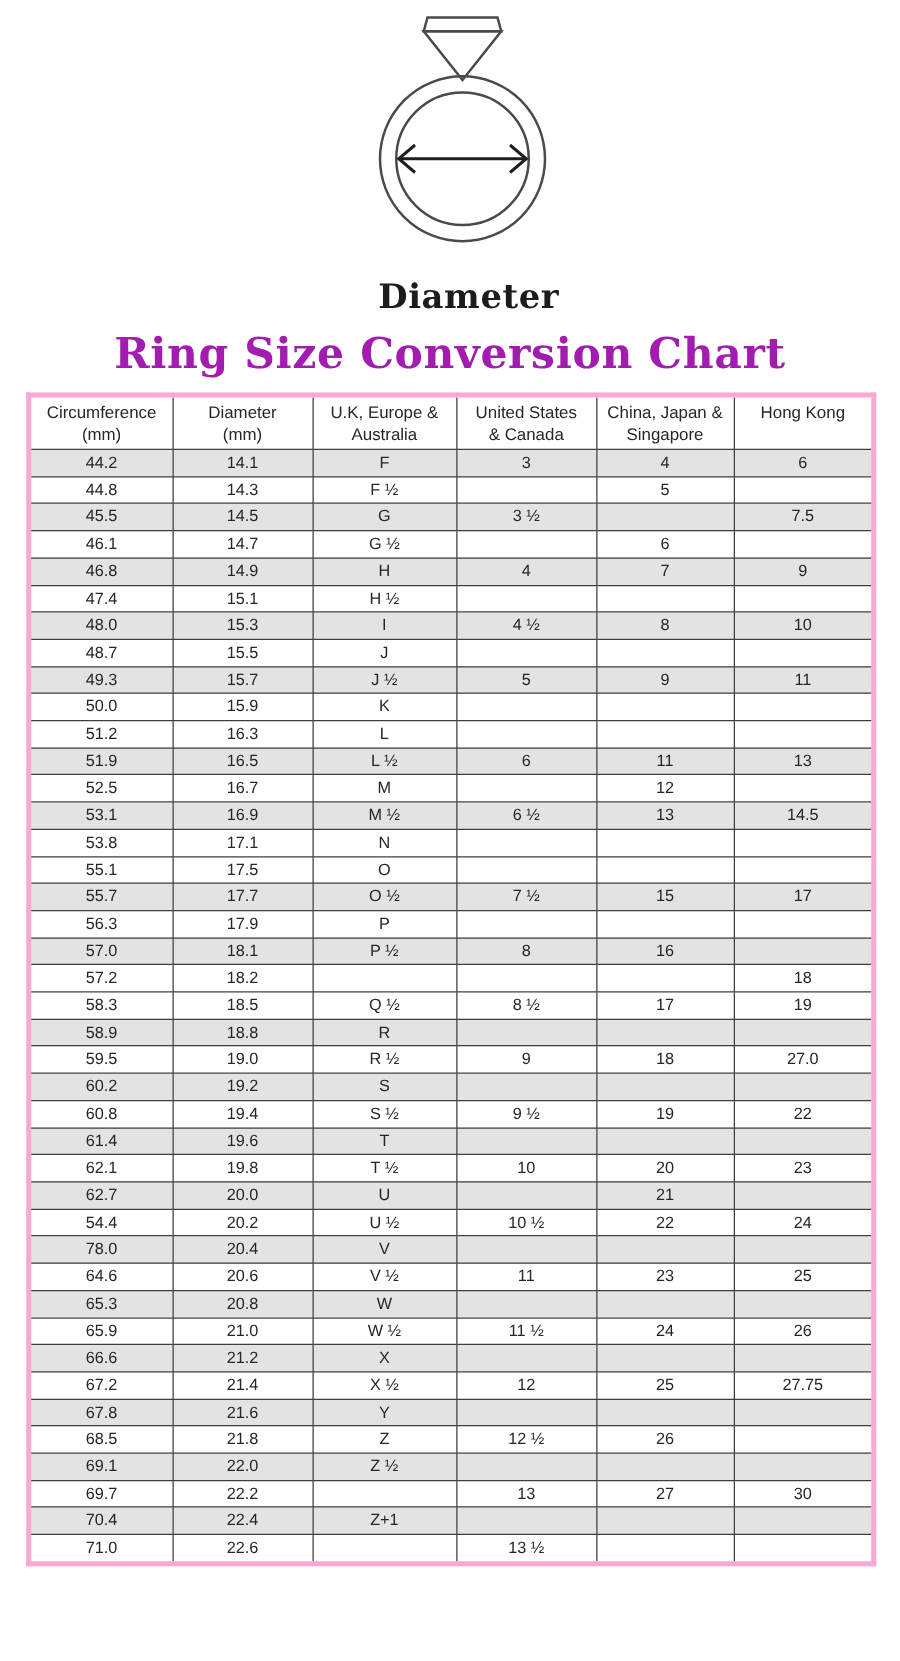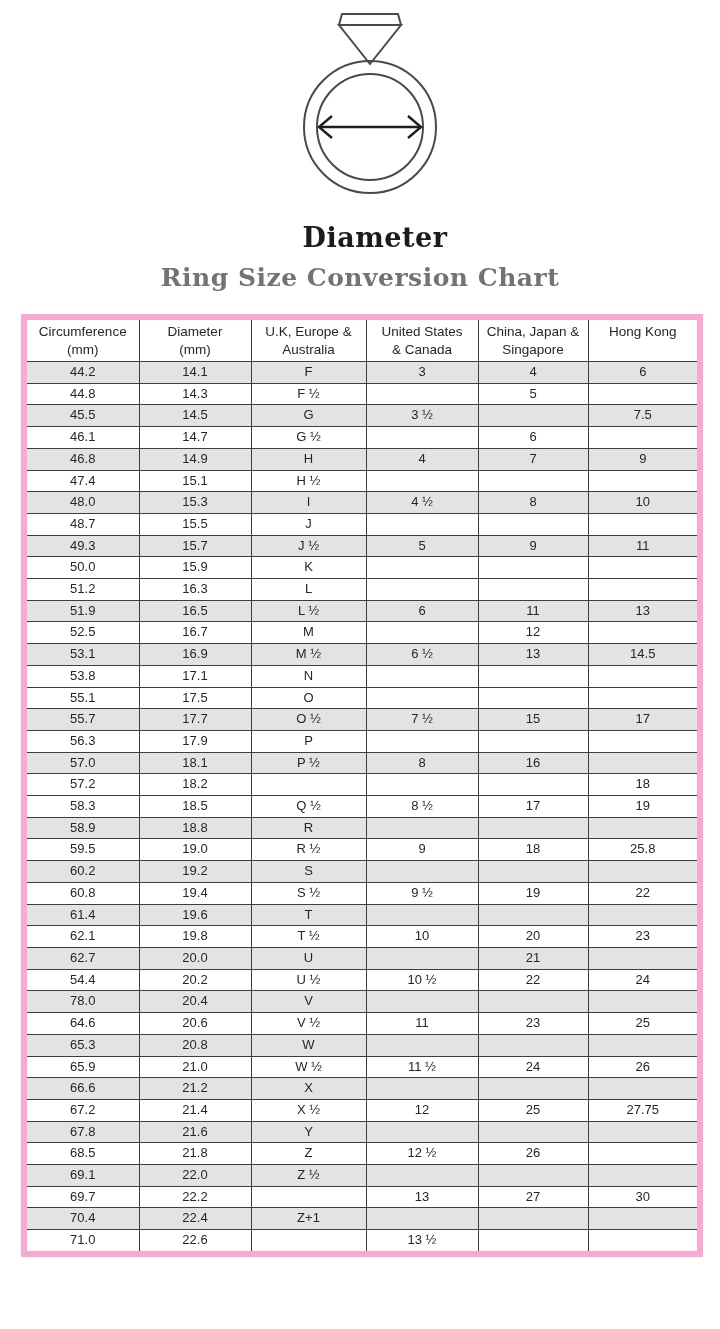--- a/index.html
+++ b/index.html
@@ -1,24 +1,24 @@
 <!DOCTYPE html>
 <html><head>
 <meta charset="utf-8">
 <style>
   html,body{margin:0;padding:0;background:#ffffff;}
   body{width:720px;height:1329px;font-family:"Liberation Sans",sans-serif;color:#2a2a2a;position:relative;}
   .diagram-wrap{position:absolute;top:6px;left:235px;width:280px;height:202px;}
   .diagram-label{position:absolute;top:222px;left:235px;width:280px;text-align:center;
     font-family:"DejaVu Serif","Liberation Serif",serif;font-weight:700;font-size:27px;color:#1c1c1c;letter-spacing:0.5px;}
   .chart-title{position:absolute;top:263px;left:0;width:720px;margin:0;text-align:center;
-    font-family:"DejaVu Serif","Liberation Serif",serif;font-weight:700;font-size:25px;color:#737373;letter-spacing:0.5px;}
+    font-family:"DejaVu Serif","Liberation Serif",serif;font-weight:700;font-size:34px;color:#a21caf;letter-spacing:0.5px;}
   table.ringsize{position:absolute;top:314px;left:21px;width:676px;border-collapse:collapse;table-layout:fixed;}
   table.ringsize th, table.ringsize td{border:1px solid #3e3e3e;text-align:center;color:#262626;}
-  table.ringsize{border:6px solid #f9a8d4;}
+  table.ringsize{border:4px solid #f9a8d4;}
   table.ringsize th{font-weight:400;font-size:13.5px;line-height:18px;vertical-align:top;padding:3px 0 2px 0;background:#ffffff;}
   table.ringsize td{font-size:13px;height:20.7px;line-height:20.7px;padding:0;white-space:nowrap;}
   table.ringsize tr.shaded td{background:#e3e3e3;}
   table.ringsize col.c1{width:115px;}
   table.ringsize col.c2{width:112px;}
   table.ringsize col.c3{width:115px;}
   table.ringsize col.c4{width:112px;}
   table.ringsize col.c5{width:110px;}
   table.ringsize col.c6{width:112px;}
   svg .ln{fill:none;stroke:#4a4a4a;stroke-width:2;}
@@ -262,21 +262,21 @@
         <td></td>
         <td></td>
         <td></td>
       </tr>
       <tr>
         <td>59.5</td>
         <td>19.0</td>
         <td>R ½</td>
         <td>9</td>
         <td>18</td>
-        <td>25.8</td>
+        <td>27.0</td>
       </tr>
       <tr class="shaded">
         <td>60.2</td>
         <td>19.2</td>
         <td>S</td>
         <td></td>
         <td></td>
         <td></td>
       </tr>
       <tr>

